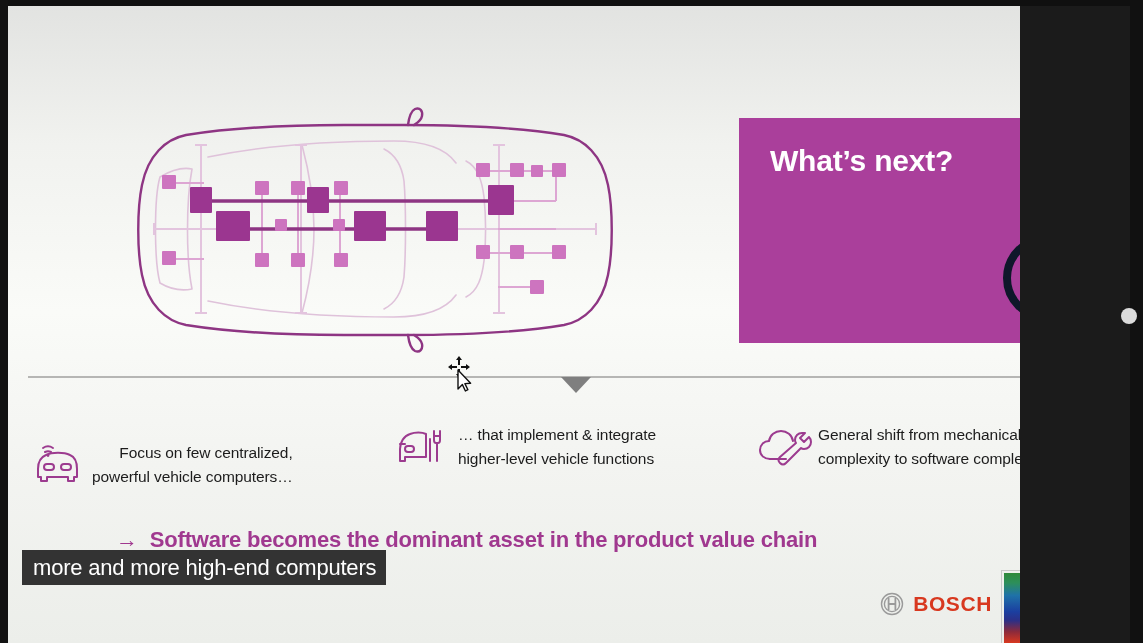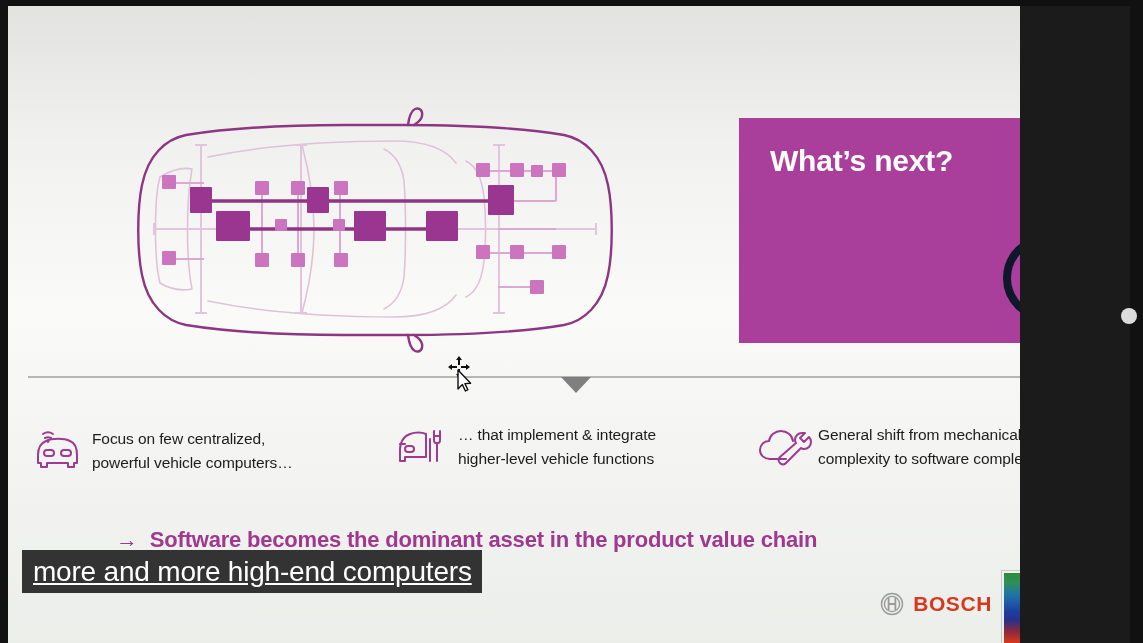--- a/index.html
+++ b/index.html
@@ -155,21 +155,21 @@
     height: 44px;
     margin-right: 10px;
   }
   .bullet-text {
     font-size: 15.5px;
     line-height: 1.52;
     color: #1c1c1c;
     white-space: pre-line;
     letter-spacing: -0.1px;
   }
-  #bullet-0 { left: 22px; top: 4px; }
+  #bullet-0 { left: 22px; top: 18px; text-align: right; }
   #bullet-1 { left: 388px; top: 0px; }
   #bullet-2 { left: 748px; top: 0px; }
 
   
   #takeaway {
     position: absolute;
     left: 108px;
     top: 522px;
     display: flex;
     align-items: baseline;
@@ -228,26 +228,25 @@
   #captions {
     position: absolute;
     left: 22px;
     top: 550px;
     z-index: 35;
   }
   .caption-line {
     display: table;
     background: #333333;
     color: #ffffff;
-    font-size: 28px;
+    font-size: 22px;
     line-height: 1.33;
     padding: 3px 10px 3px 11px;
     white-space: nowrap;
     letter-spacing: -0.2px;
-    text-decoration: underline;
   }
 
   
   #cursor {
     position: absolute;
     left: 446px;
     top: 356px;
     width: 34px;
     height: 36px;
     z-index: 38;

